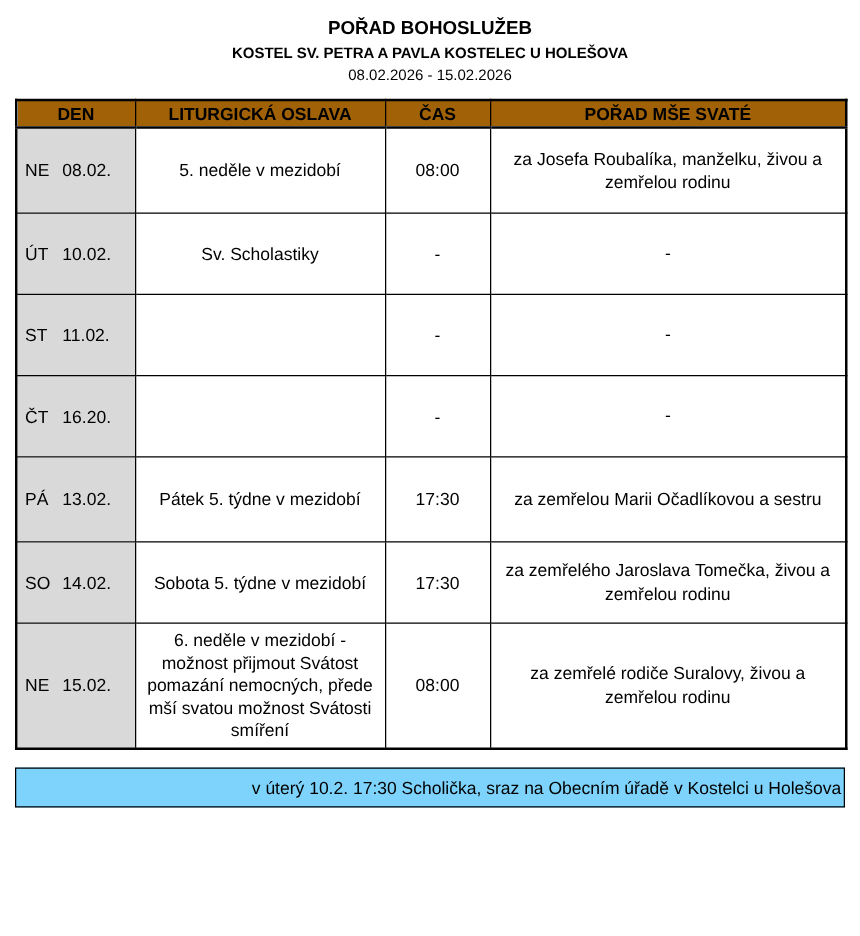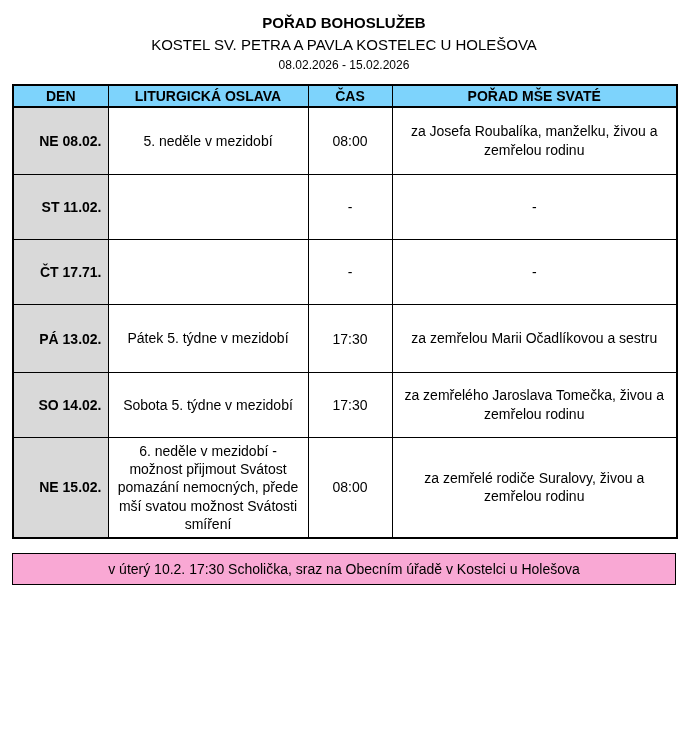--- a/index.html
+++ b/index.html
@@ -22,22 +22,22 @@
     text-align: center;
     margin-top: 4px;
     margin-bottom: 10px;
   }
   .doc-title {
     font-size: 15px;
     font-weight: bold;
     line-height: 1.45;
   }
   .doc-subtitle {
-    font-size: 15px;
-    font-weight: normal;
+    font-size: 12px;
+    font-weight: bold;
     line-height: 1.45;
   }
   .doc-daterange {
     font-size: 12px;
     font-weight: normal;
     line-height: 1.5;
   }
   table.schedule {
     border-collapse: collapse;
     width: 664px;
@@ -47,59 +47,59 @@
   }
   table.schedule th,
   table.schedule td {
     border: 1px solid #000000;
     font-size: 14px;
     padding: 4px 6px;
     vertical-align: middle;
     overflow: hidden;
   }
   table.schedule th {
-    background: #7dd3fc;
+    background: #a16207;
     font-weight: bold;
     text-align: center;
     height: 14px;
     padding: 2px 4px;
     border-bottom: 2px solid #000000;
   }
   col.c-den   { width: 95px; }
   col.c-osl   { width: 200px; }
   col.c-cas   { width: 84px; }
   col.c-umysl { width: 285px; }
   tr.body-row { height: 68px; }
   tr.body-row.short { height: 65px; }
   tr.body-row.tall  { height: 96px; }
   td.day-cell {
     background: #d9d9d9;
-    font-weight: bold;
-    text-align: right;
+    font-weight: normal;
+    text-align: left;
     padding-left: 8px;
     white-space: nowrap;
   }
   td.day-cell .day-abbr { display: inline-block; min-width: 26px; }
   td.celebration-cell,
   td.time-cell,
   td.intention-cell {
     text-align: center;
     background: #ffffff;
   }
   td.celebration-cell { line-height: 1.3; }
   td.intention-cell   { line-height: 1.35; }
   .footer-note {
     width: 664px;
     margin: 14px auto 0 auto;
     box-sizing: border-box;
-    background: #f9a8d4;
+    background: #7dd3fc;
     border: 1px solid #000000;
-    padding: 7px 14px;
+    padding: 7px 2px;
     font-size: 14px;
-    text-align: center;
+    text-align: right;
   }
 </style>
 </head>
 <body>
 
 <div class="page">
 
   <div class="doc-header">
     <div class="doc-title">POŘAD BOHOSLUŽEB</div>
     <div class="doc-subtitle">KOSTEL SV. PETRA A PAVLA KOSTELEC U HOLEŠOVA</div>
@@ -126,31 +126,40 @@
         <td class="day-cell">
           <span class="day-abbr">NE</span>
           <span>08.02.</span>
         </td>
         <td class="celebration-cell">5. neděle v mezidobí</td>
         <td class="time-cell">08:00</td>
         <td class="intention-cell">za Josefa Roubalíka, manželku, živou a zemřelou rodinu</td>
       </tr>
       <tr class="body-row short">
         <td class="day-cell">
+          <span class="day-abbr">ÚT</span>
+          <span>10.02.</span>
+        </td>
+        <td class="celebration-cell">Sv. Scholastiky</td>
+        <td class="time-cell">-</td>
+        <td class="intention-cell">-</td>
+      </tr>
+      <tr class="body-row short">
+        <td class="day-cell">
           <span class="day-abbr">ST</span>
           <span>11.02.</span>
         </td>
         <td class="celebration-cell"></td>
         <td class="time-cell">-</td>
         <td class="intention-cell">-</td>
       </tr>
       <tr class="body-row short">
         <td class="day-cell">
           <span class="day-abbr">ČT</span>
-          <span>17.71.</span>
+          <span>16.20.</span>
         </td>
         <td class="celebration-cell"></td>
         <td class="time-cell">-</td>
         <td class="intention-cell">-</td>
       </tr>
       <tr class="body-row">
         <td class="day-cell">
           <span class="day-abbr">PÁ</span>
           <span>13.02.</span>
         </td>

